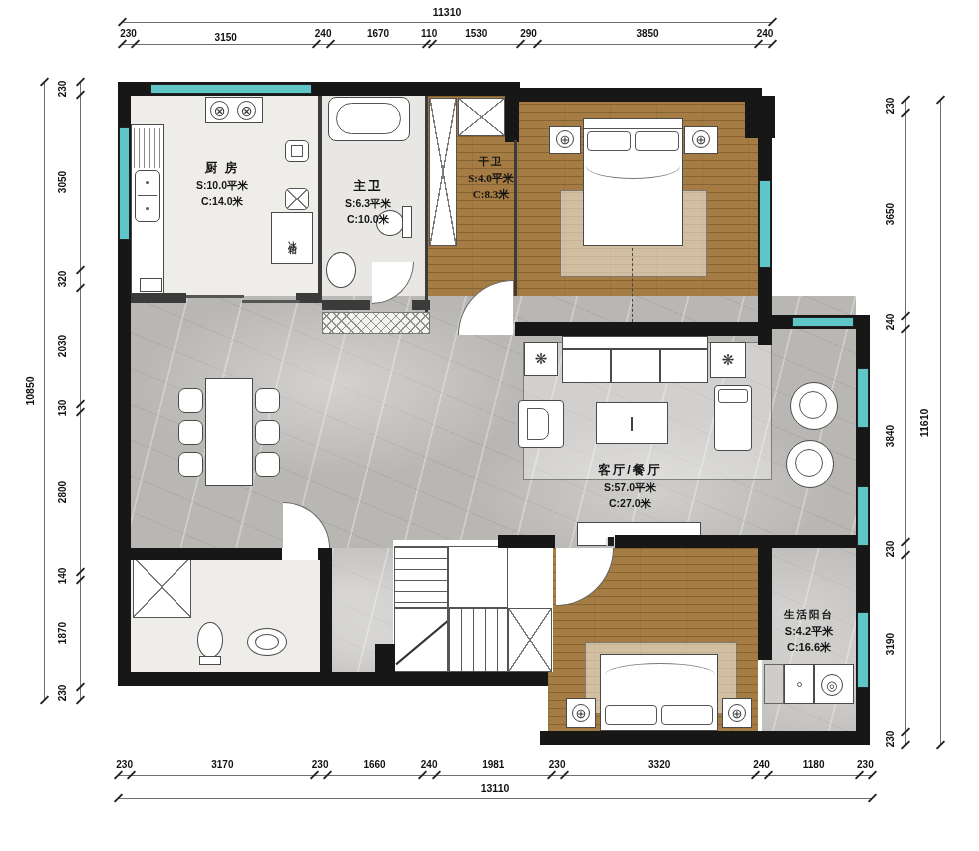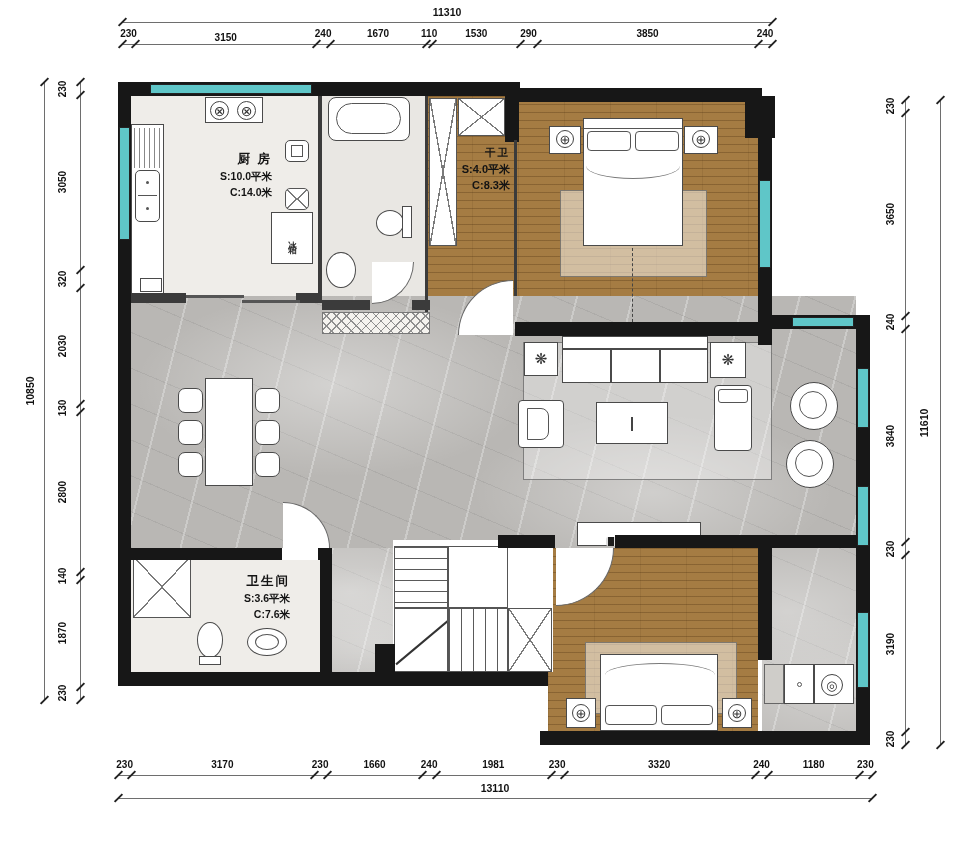--- a/index.html
+++ b/index.html
@@ -22,21 +22,21 @@
   .tile{background:#efede9;}
   .tile2{background:#e9e7e3;}
   .hatch{background:repeating-linear-gradient(45deg,#8f8f8f 0 1px,rgba(0,0,0,0) 1px 7px),
                    repeating-linear-gradient(-45deg,#8f8f8f 0 1px,rgba(0,0,0,0) 1px 7px),#f5f3ef;}
   .treadsH{background-image:repeating-linear-gradient(to bottom,#5a5a5a 0 1px,rgba(0,0,0,0) 1px 11px);}
   .treadsV{background-image:repeating-linear-gradient(to right,#5a5a5a 0 1px,rgba(0,0,0,0) 1px 12px);}
   .xbox{position:absolute;background:
       linear-gradient(to top right,rgba(0,0,0,0) calc(50% - .7px),#7a7a7a calc(50% - .7px),#7a7a7a calc(50% + .7px),rgba(0,0,0,0) calc(50% + .7px)),
       linear-gradient(to bottom right,rgba(0,0,0,0) calc(50% - .7px),#7a7a7a calc(50% - .7px),#7a7a7a calc(50% + .7px),rgba(0,0,0,0) calc(50% + .7px)),#fff;
       border:1px solid #555;box-sizing:border-box;}
-  .label{position:absolute;text-align:right;color:#141414;font-weight:bold;line-height:1.5;z-index:30;}
+  .label{position:absolute;text-align:center;color:#141414;font-weight:bold;line-height:1.5;z-index:30;margin-top:9px;}
   .label .nm{font-size:12.5px;letter-spacing:2px;}
   .label .ar{font-size:10.5px;letter-spacing:0;}
   .label.small .nm{font-size:10.5px;}
   .label.small .ar{font-size:11px;}
   .dimlbl{position:absolute;font-size:10px;font-weight:bold;color:#111;white-space:nowrap;z-index:40;}
   .dimline{position:absolute;background:#6e6e6e;z-index:39;}
   .tick{position:absolute;width:11px;height:2px;background:#222;transform:rotate(-45deg);z-index:40;}
   .arc{position:absolute;background:#fff;box-sizing:border-box;z-index:6;}
   .darkbar{position:absolute;background:#1d1d1d;border-radius:2px;z-index:8;
       background-image:repeating-linear-gradient(to right,rgba(255,255,255,.85) 0 2px,rgba(0,0,0,0) 2px 8px);}
@@ -216,29 +216,39 @@
   </div>
   <div class="furn" style="left:814px;top:664px;width:40px;height:40px;">
     <div class="abs round cg" style="left:6px;top:9px;width:22px;height:22px;border:1px solid #444;font-size:13px;">◎</div>
   </div>
 
   <div class="label" style="left:172px;top:150px;width:100px;">
     <div class="nm">厨 房</div>
     <div class="ar">S:10.0平米</div>
     <div class="ar">C:14.0米</div>
   </div>
-  <div class="label small" style="left:448px;top:145px;width:62px;">
+  <div class="label" style="left:328px;top:168px;width:80px;">
+    <div class="nm">主卫</div>
+    <div class="ar">S:6.3平米</div>
+    <div class="ar">C:10.0米</div>
+  </div>
+  <div class="label small" style="left:460px;top:145px;width:62px;font-family:Liberation Serif, serif;">
     <div class="nm">干卫</div>
     <div class="ar">S:4.0平米</div>
     <div class="ar">C:8.3米</div>
   </div>
-  <div class="label" style="left:190px;top:572px;width:100px;">
-    <div class="nm">卫生间</div>
-    <div class="ar">S:3.6平米</div>
-    <div class="ar">C:7.6米</div>
+  <div class="label" style="left:560px;top:452px;width:140px;">
+    <div class="nm">客厅/餐厅</div>
+    <div class="ar">S:57.0平米</div>
+    <div class="ar">C:27.0米</div>
+  </div>
+  <div class="label small" style="left:766px;top:598px;width:86px;">
+    <div class="nm">生活阳台</div>
+    <div class="ar">S:4.2平米</div>
+    <div class="ar">C:16.6米</div>
   </div>
 
   <div id="dims">
       <div class="dimline" style="left:122px;top:44px;width:650px;height:1px;"></div>
       <div class="dimline" style="left:122px;top:22px;width:650px;height:1px;"></div>
       <div class="tick" style="left:117px;top:21px;"></div>
       <div class="tick" style="left:767px;top:21px;"></div>
       <div class="tick" style="left:117px;top:43px;"></div>
       <div class="dimlbl" style="left:128.60919540229884px;top:28px;transform:translateX(-50%);">230</div>
       <div class="tick" style="left:130.2183908045977px;top:43px;"></div>

